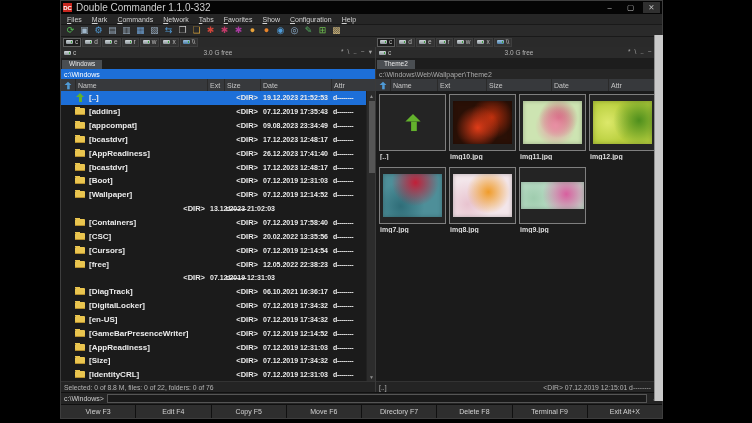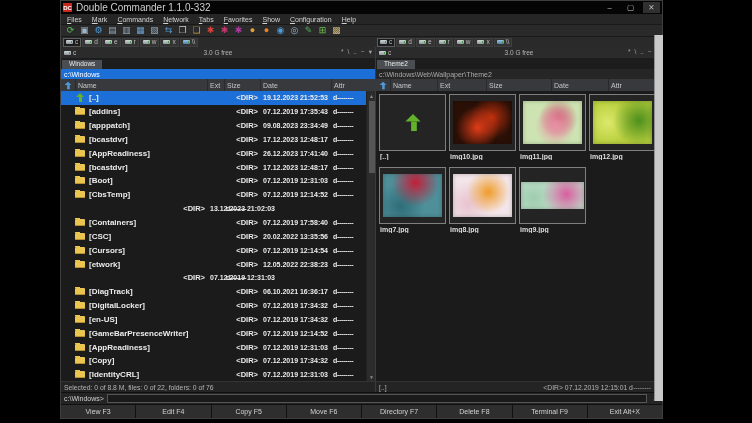--- a/index.html
+++ b/index.html
@@ -297,21 +297,21 @@
               <div class="ext-cell"></div>
               <div class="size-cell">&lt;DIR&gt;</div>
               <div class="date-cell">07.12.2019 17:35:43</div>
               <div class="attr-cell">d--------</div>
             </div>
             <div class="list-row">
               <div class="name-cell">
                 <span class="icon-slot">
                   <span class="folder-icon"></span>
                 </span>
-                <span>[apppatch]</span>
+                <span>[appcompat]</span>
               </div>
               <div class="ext-cell"></div>
               <div class="size-cell">&lt;DIR&gt;</div>
               <div class="date-cell">09.08.2023 23:34:49</div>
               <div class="attr-cell">d--------</div>
             </div>
             <div class="list-row">
               <div class="name-cell">
                 <span class="icon-slot">
                   <span class="folder-icon"></span>
@@ -357,21 +357,21 @@
               <div class="ext-cell"></div>
               <div class="size-cell">&lt;DIR&gt;</div>
               <div class="date-cell">07.12.2019 12:31:03</div>
               <div class="attr-cell">d--------</div>
             </div>
             <div class="list-row">
               <div class="name-cell">
                 <span class="icon-slot">
                   <span class="folder-icon"></span>
                 </span>
-                <span>[CbsTemp]</span>
+                <span>[Wallpaper]</span>
               </div>
               <div class="ext-cell"></div>
               <div class="size-cell">&lt;DIR&gt;</div>
               <div class="date-cell">07.12.2019 12:14:52</div>
               <div class="attr-cell">d--------</div>
             </div>
             <div class="list-row">
               <div class="ext-cell"></div>
               <div class="size-cell">&lt;DIR&gt;</div>
               <div class="date-cell">13.12.2023 21:02:03</div>
@@ -411,21 +411,21 @@
               <div class="ext-cell"></div>
               <div class="size-cell">&lt;DIR&gt;</div>
               <div class="date-cell">07.12.2019 12:14:54</div>
               <div class="attr-cell">d--------</div>
             </div>
             <div class="list-row">
               <div class="name-cell">
                 <span class="icon-slot">
                   <span class="folder-icon"></span>
                 </span>
-                <span>[etwork]</span>
+                <span>[free]</span>
               </div>
               <div class="ext-cell"></div>
               <div class="size-cell">&lt;DIR&gt;</div>
               <div class="date-cell">12.05.2022 22:38:23</div>
               <div class="attr-cell">d--------</div>
             </div>
             <div class="list-row">
               <div class="ext-cell"></div>
               <div class="size-cell">&lt;DIR&gt;</div>
               <div class="date-cell">07.12.2019 12:31:03</div>
@@ -489,21 +489,21 @@
               <div class="ext-cell"></div>
               <div class="size-cell">&lt;DIR&gt;</div>
               <div class="date-cell">07.12.2019 12:31:03</div>
               <div class="attr-cell">d--------</div>
             </div>
             <div class="list-row">
               <div class="name-cell">
                 <span class="icon-slot">
                   <span class="folder-icon"></span>
                 </span>
-                <span>[Copy]</span>
+                <span>[Size]</span>
               </div>
               <div class="ext-cell"></div>
               <div class="size-cell">&lt;DIR&gt;</div>
               <div class="date-cell">07.12.2019 17:34:32</div>
               <div class="attr-cell">d--------</div>
             </div>
             <div class="list-row">
               <div class="name-cell">
                 <span class="icon-slot">
                   <span class="folder-icon"></span>

